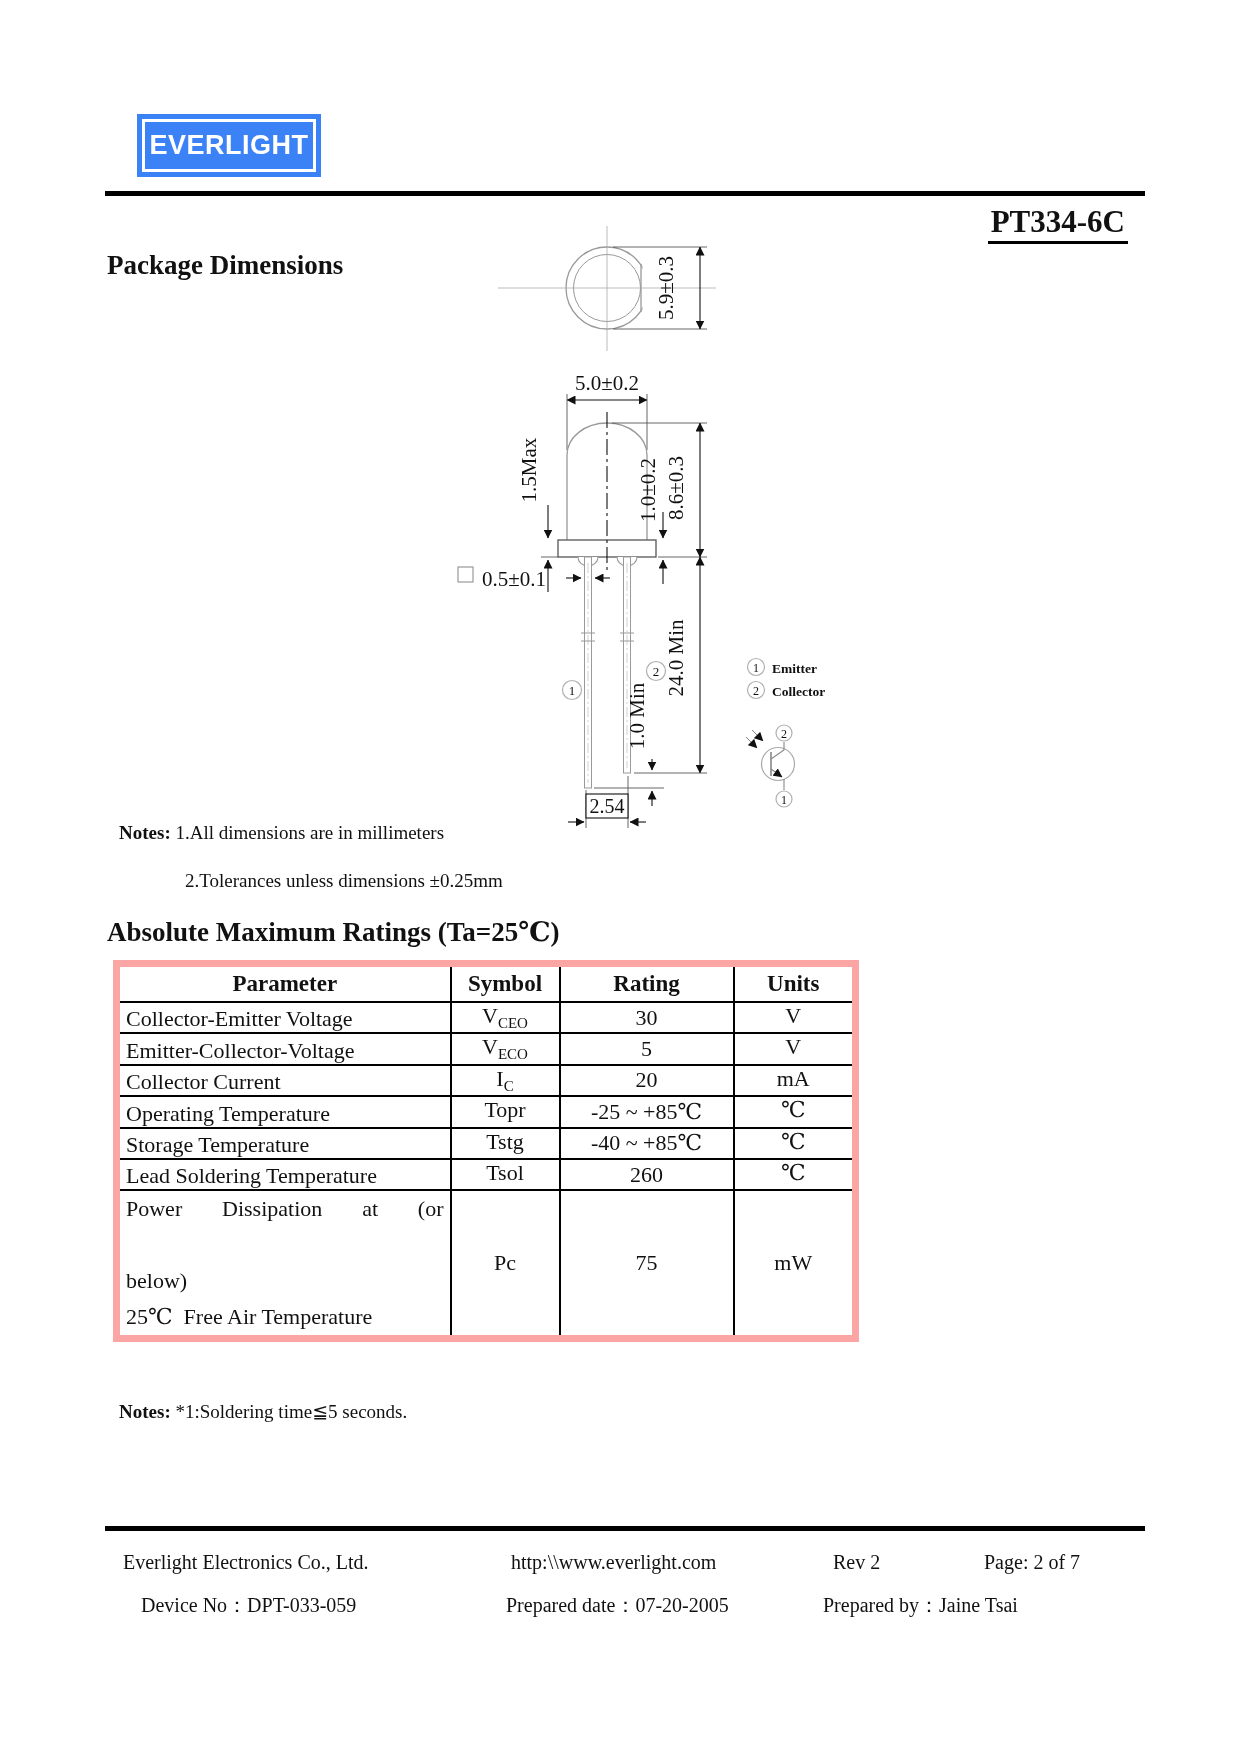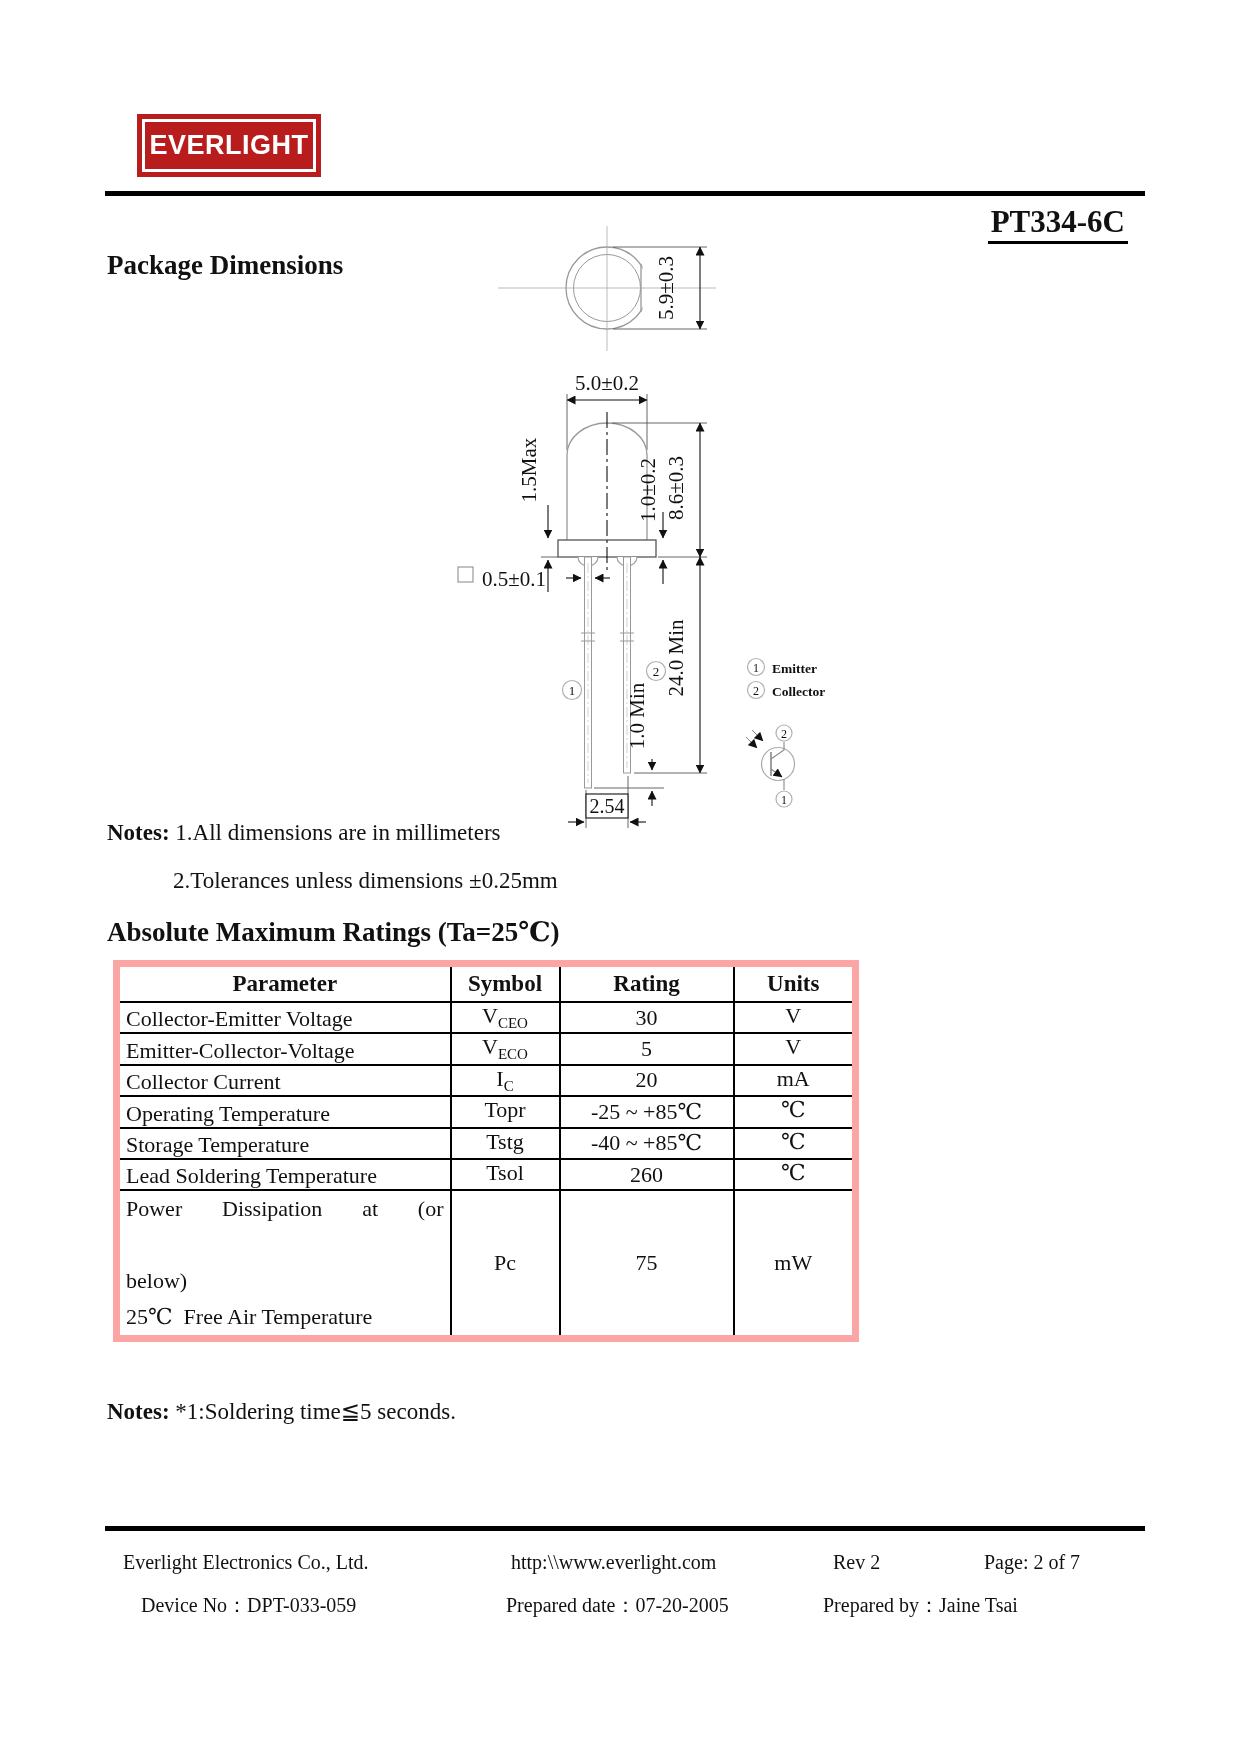--- a/index.html
+++ b/index.html
@@ -1,29 +1,29 @@
 <!DOCTYPE html>
 <html><head>
 <meta charset="utf-8">
 <style>
   html,body{margin:0;padding:0;background:#e8e8e8;}
   .page{position:relative;width:1240px;height:1754px;background:#ffffff;margin:0 auto;
         font-family:"Liberation Serif","DejaVu Serif",serif;color:#111;overflow:hidden;}
   .abs{position:absolute;}
   
-  .logo{left:137px;top:114px;width:184px;height:63px;background:#b91c1c;}
+  .logo{left:137px;top:114px;width:184px;height:63px;background:#3b82f6;}
   .logo-inner{position:absolute;left:5px;top:5px;right:5px;bottom:5px;border:3px solid #fff;
               display:flex;align-items:center;justify-content:center;}
   .logo-text{color:#fff;font-family:"Liberation Sans","DejaVu Sans",sans-serif;
              font-weight:bold;font-size:27px;letter-spacing:.5px;transform:scaleY(1.05);}
   .rule{left:105px;width:1040px;height:5px;background:#000;}
   .title-code{top:204px;right:112px;font-size:31px;font-weight:bold;
               border-bottom:3px solid #000;padding:0 3px 1px 3px;}
   .h1{left:107px;font-size:27px;font-weight:bold;}
-  .notes{left:107px;font-size:23px;line-height:36px;}
+  .notes{left:119px;font-size:19px;line-height:36px;}
   .notes .ind{margin-left:66px;margin-top:12px;}
   
   table.ratings{left:113px;top:960px;border-collapse:collapse;table-layout:fixed;
                 font-size:22px;}
   table.ratings td,table.ratings th{border:2px solid #000;padding:0 6px;overflow:hidden;}
   table.ratings{border:7px solid #fca5a5;}
   th.hdr{font-size:23px;font-weight:bold;text-align:center;height:34px;}
   td.param{text-align:left;vertical-align:bottom;padding-bottom:4px;}
   td.sym,td.rat{text-align:center;vertical-align:middle;}
   td.unit{text-align:center;vertical-align:top;padding-top:1px;}

